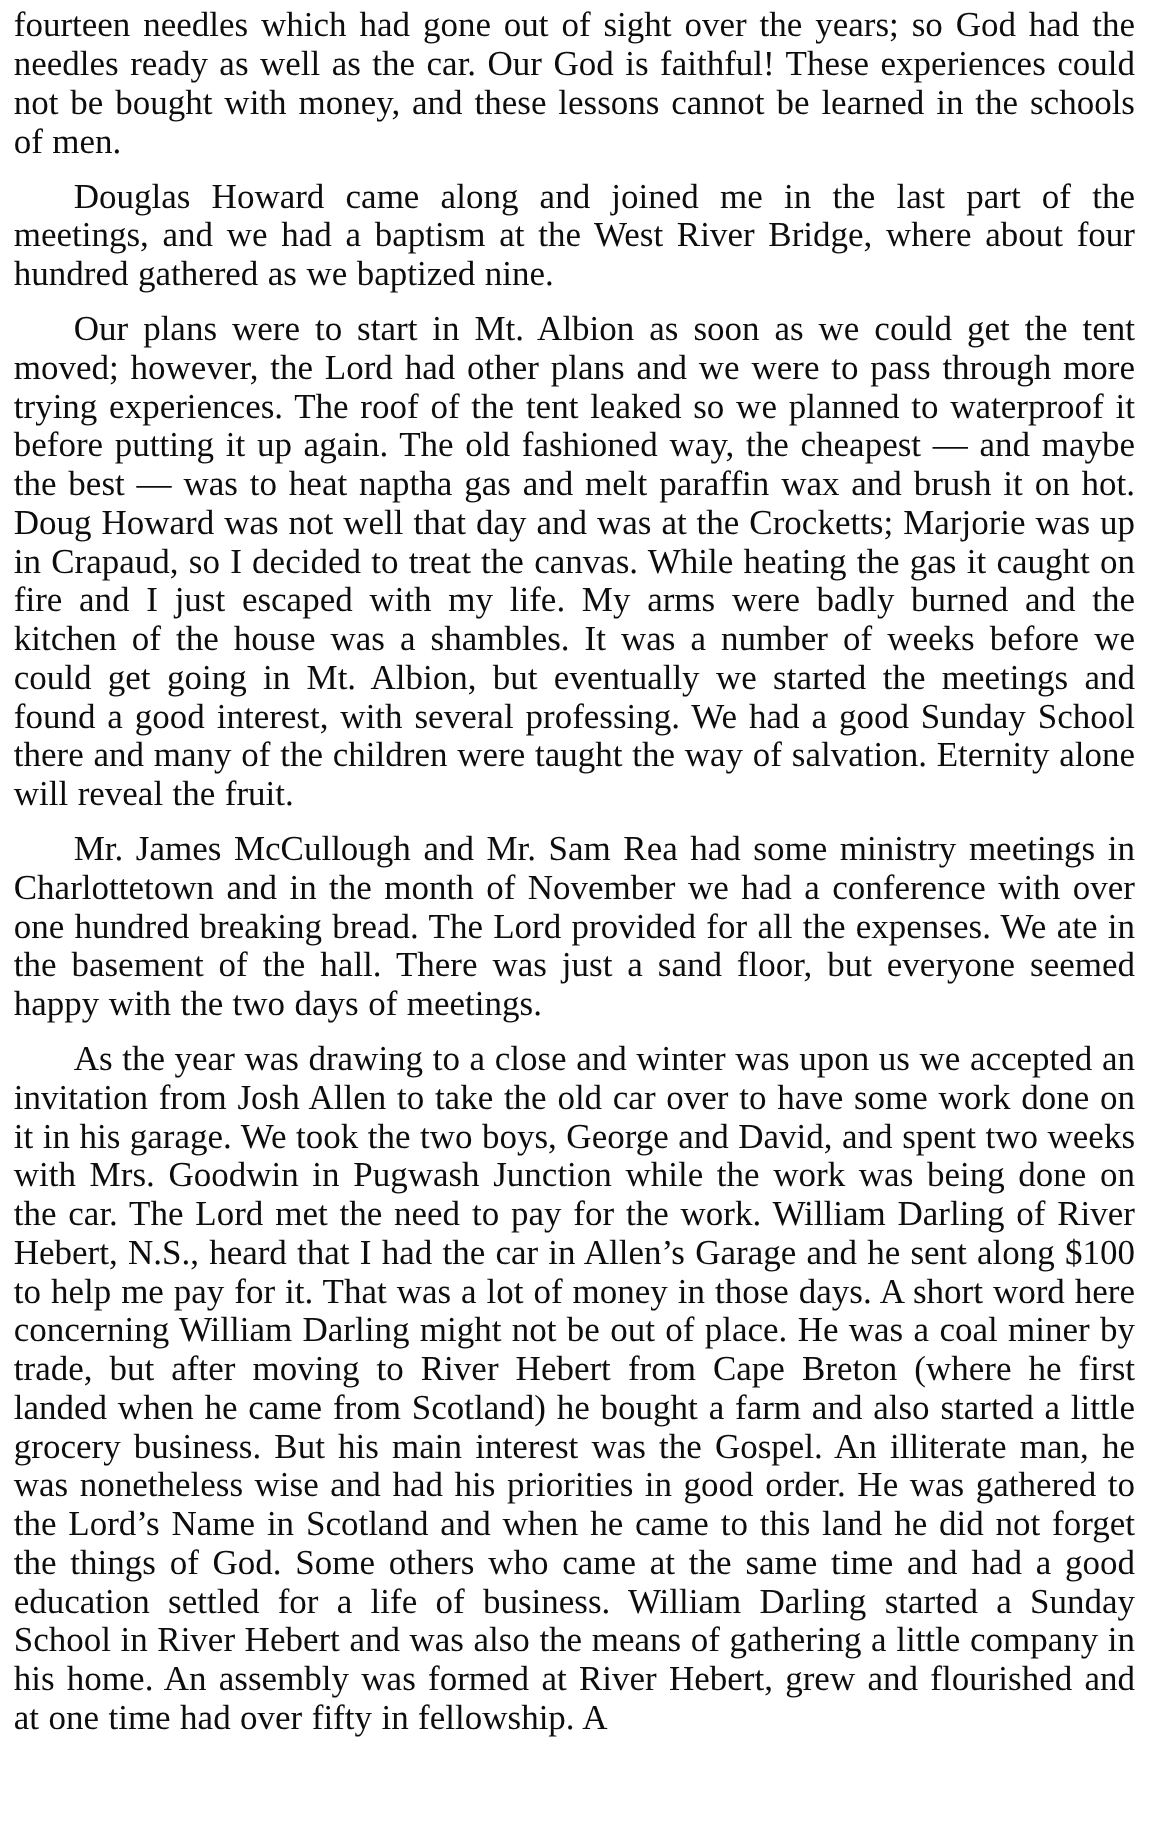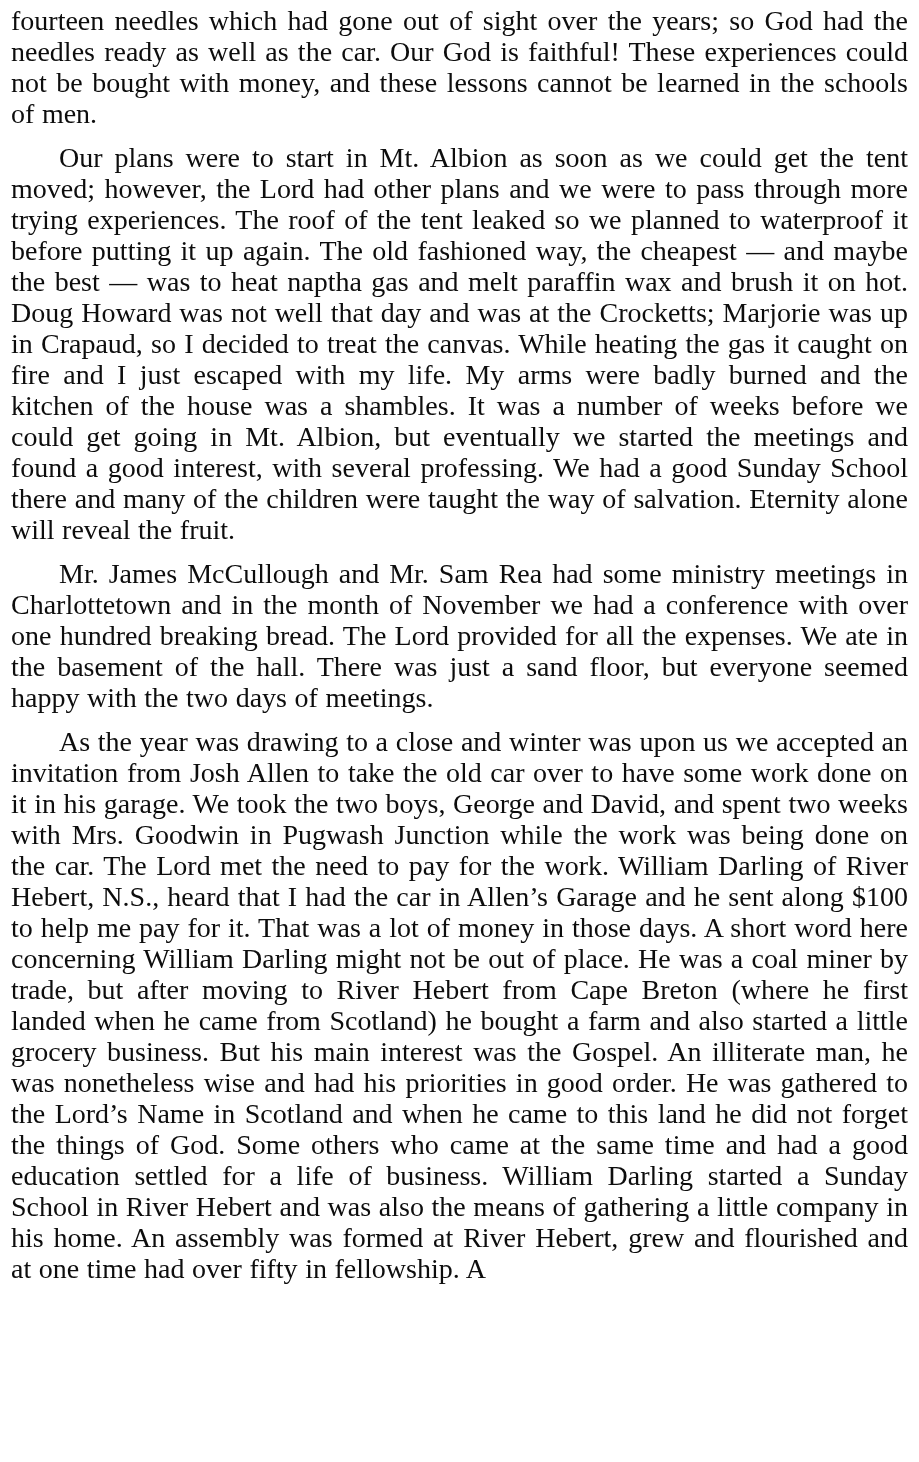--- a/index.html
+++ b/index.html
@@ -33,16 +33,17 @@
   .page p.para.first {
     margin-top: 0;
     text-indent: 0;
   }
 </style>
 </head>
 <body>
 
 <div class="page">
   <p class="para first">fourteen needles which had gone out of sight over the years; so God had the needles ready as well as the car. Our God is faithful! These experiences could not be bought with money, and these lessons cannot be learned in the schools of men.</p>
+  <p class="para">Douglas Howard came along and joined me in the last part of the meetings, and we had a baptism at the West River Bridge, where about four hundred gathered as we baptized nine.</p>
   <p class="para">Our plans were to start in Mt. Albion as soon as we could get the tent moved; however, the Lord had other plans and we were to pass through more trying experiences. The roof of the tent leaked so we planned to waterproof it before putting it up again. The old fashioned way, the cheapest — and maybe the best — was to heat naptha gas and melt paraffin wax and brush it on hot. Doug Howard was not well that day and was at the Crocketts; Marjorie was up in Crapaud, so I decided to treat the canvas. While heating the gas it caught on fire and I just escaped with my life. My arms were badly burned and the kitchen of the house was a shambles. It was a number of weeks before we could get going in Mt. Albion, but eventually we started the meetings and found a good interest, with several professing. We had a good Sunday School there and many of the children were taught the way of salvation. Eternity alone will reveal the fruit.</p>
   <p class="para">Mr. James McCullough and Mr. Sam Rea had some ministry meetings in Charlottetown and in the month of November we had a conference with over one hundred breaking bread. The Lord provided for all the expenses. We ate in the basement of the hall. There was just a sand floor, but everyone seemed happy with the two days of meetings.</p>
   <p class="para">As the year was drawing to a close and winter was upon us we accepted an invitation from Josh Allen to take the old car over to have some work done on it in his garage. We took the two boys, George and David, and spent two weeks with Mrs. Goodwin in Pugwash Junction while the work was being done on the car. The Lord met the need to pay for the work. William Darling of River Hebert, N.S., heard that I had the car in Allen’s Garage and he sent along $100 to help me pay for it. That was a lot of money in those days. A short word here concerning William Darling might not be out of place. He was a coal miner by trade, but after moving to River Hebert from Cape Breton (where he first landed when he came from Scotland) he bought a farm and also started a little grocery business. But his main interest was the Gospel. An illiterate man, he was nonetheless wise and had his priorities in good order. He was gathered to the Lord’s Name in Scotland and when he came to this land he did not forget the things of God. Some others who came at the same time and had a good education settled for a life of business. William Darling started a Sunday School in River Hebert and was also the means of gathering a little company in his home. An assembly was formed at River Hebert, grew and flourished and at one time had over fifty in fellowship. A</p>
 </div>
 
 </body></html>

